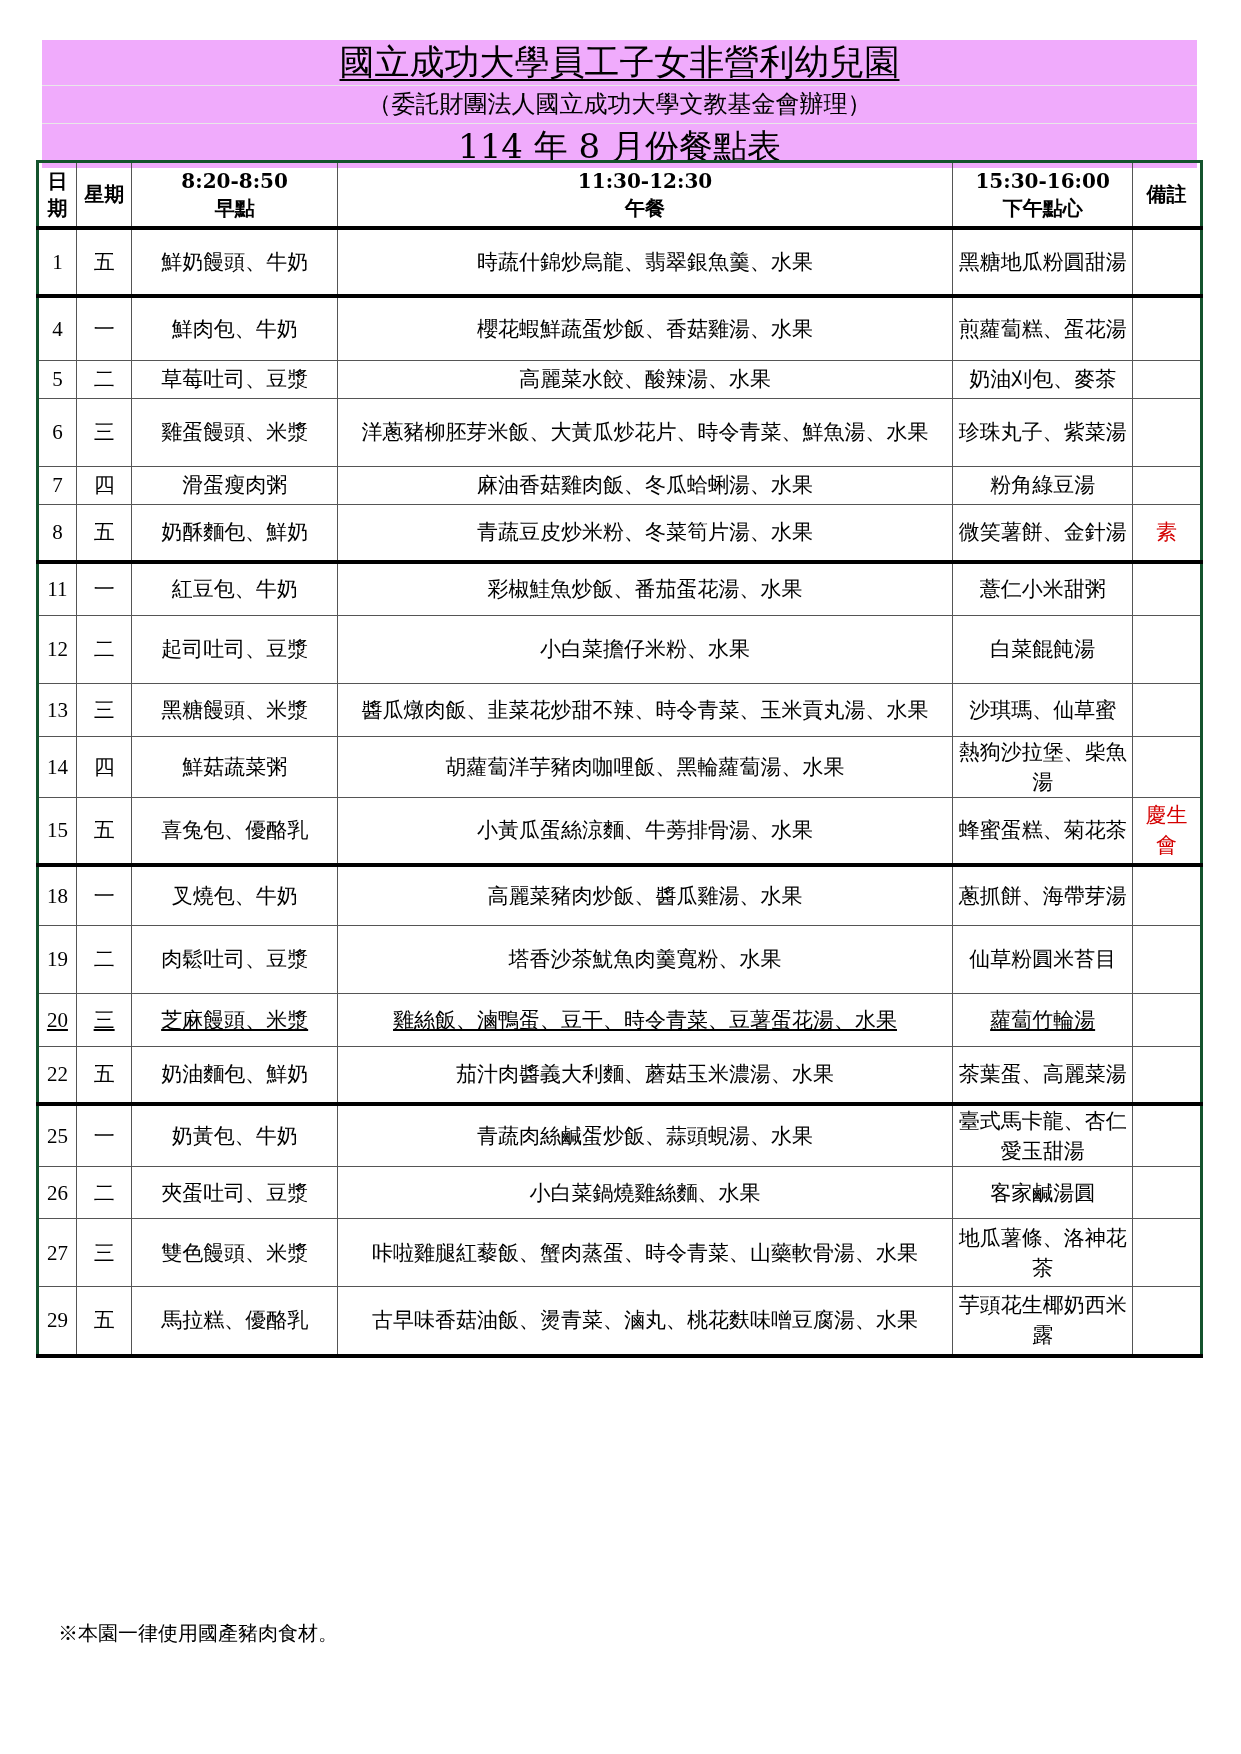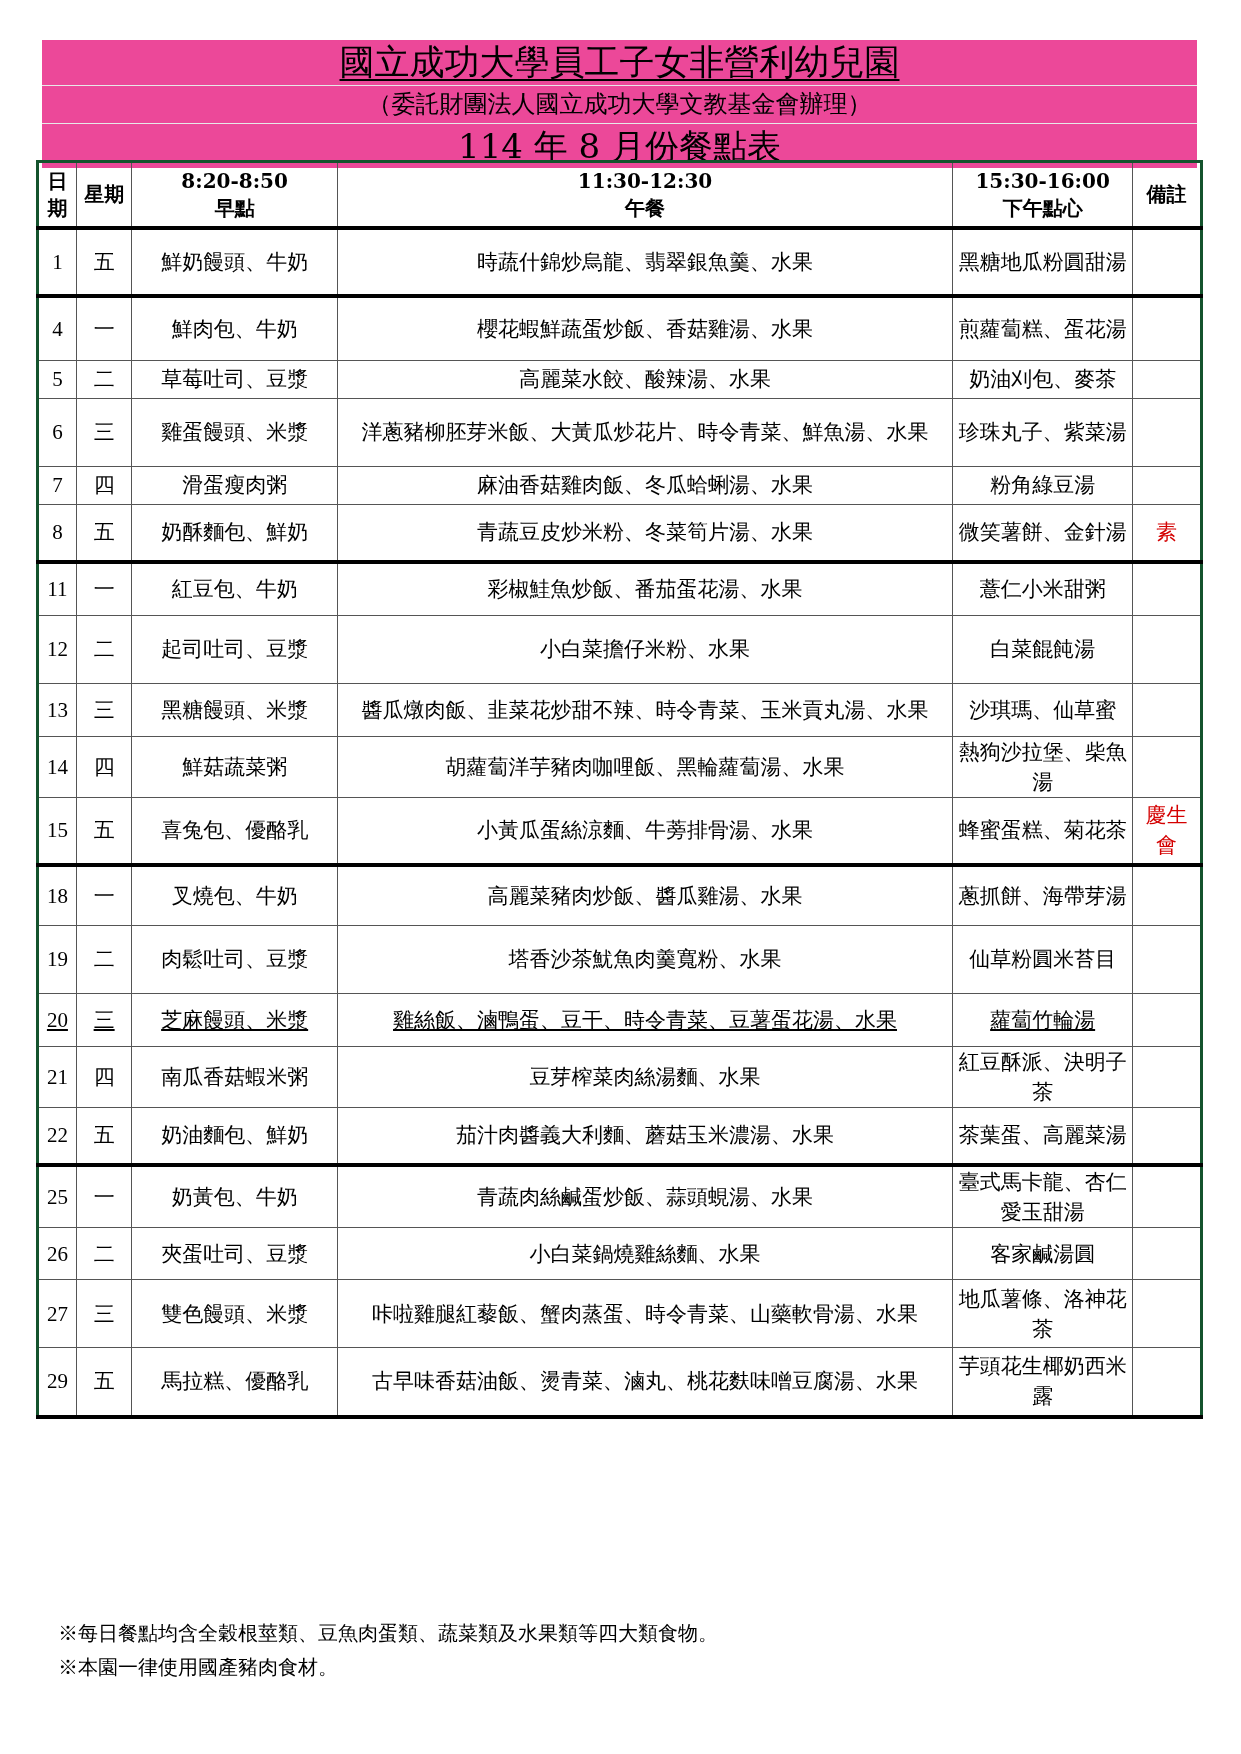--- a/index.html
+++ b/index.html
@@ -1,18 +1,18 @@
 <!DOCTYPE html>
 <html><head>
 <meta charset="utf-8">
 <style>
   html, body { margin: 0; padding: 0; background: #ffffff; }
   body { width: 1241px; height: 1754px; position: relative; overflow: hidden;
          font-family: "DejaVu Serif", "Liberation Serif", serif; color: #000; }
-  .header-band { position: absolute; left: 42px; top: 40px; width: 1155px; background: #ec4899; }
+  .header-band { position: absolute; left: 42px; top: 40px; width: 1155px; background: #f0abfc; }
   .hdr-line { text-align: center; border-bottom: 1px solid #e8e8e8; }
   .hdr-title { height: 45px; line-height: 44px; font-size: 35px; }
   .hdr-title span { text-decoration: underline; text-underline-offset: 5px; text-decoration-thickness: 2px; }
   .hdr-sub { height: 37px; line-height: 37px; font-size: 24px; text-align: center; }
   .hdr-month { height: 44px; line-height: 44px; font-size: 34px; border-bottom: none; }
 
   table.menu { position: absolute; left: 36px; top: 160px; width: 1167px;
                border-collapse: collapse; table-layout: fixed; border: 3px solid #14532d; }
   table.menu td, table.menu th { border: 1.5px solid #555; text-align: center; vertical-align: middle;
                padding: 0 4px; font-size: 21px; line-height: 30px; font-weight: normal; }
@@ -168,28 +168,20 @@
         <td class="note"></td>
       </tr>
       <tr style="height: 53px; text-decoration: underline;">
         <td class="date">20</td>
         <td class="dow">三</td>
         <td>芝麻饅頭、米漿</td>
         <td>雞絲飯、滷鴨蛋、豆干、時令青菜、豆薯蛋花湯、水果</td>
         <td>蘿蔔竹輪湯</td>
         <td class="note"></td>
       </tr>
-      <tr style="height: 57px;">
-        <td class="date">21</td>
-        <td class="dow">四</td>
-        <td>南瓜香菇蝦米粥</td>
-        <td>豆芽榨菜肉絲湯麵、水果</td>
-        <td>紅豆酥派、決明子茶</td>
-        <td class="note"></td>
-      </tr>
       <tr class="week-end" style="height: 58px;">
         <td class="date">22</td>
         <td class="dow">五</td>
         <td>奶油麵包、鮮奶</td>
         <td>茄汁肉醬義大利麵、蘑菇玉米濃湯、水果</td>
         <td>茶葉蛋、高麗菜湯</td>
         <td class="note"></td>
       </tr>
       <tr style="height: 55px;">
         <td class="date">25</td>
@@ -220,15 +212,14 @@
         <td class="dow">五</td>
         <td>馬拉糕、優酪乳</td>
         <td>古早味香菇油飯、燙青菜、滷丸、桃花麩味噌豆腐湯、水果</td>
         <td>芋頭花生椰奶西米露</td>
         <td class="note"></td>
       </tr>
     </tbody>
 </table>
 
 <div class="footnotes">
-  <div>※每日餐點均含全穀根莖類、豆魚肉蛋類、蔬菜類及水果類等四大類食物。</div>
   <div>※本園一律使用國產豬肉食材。</div>
 </div>
 
 </body></html>

